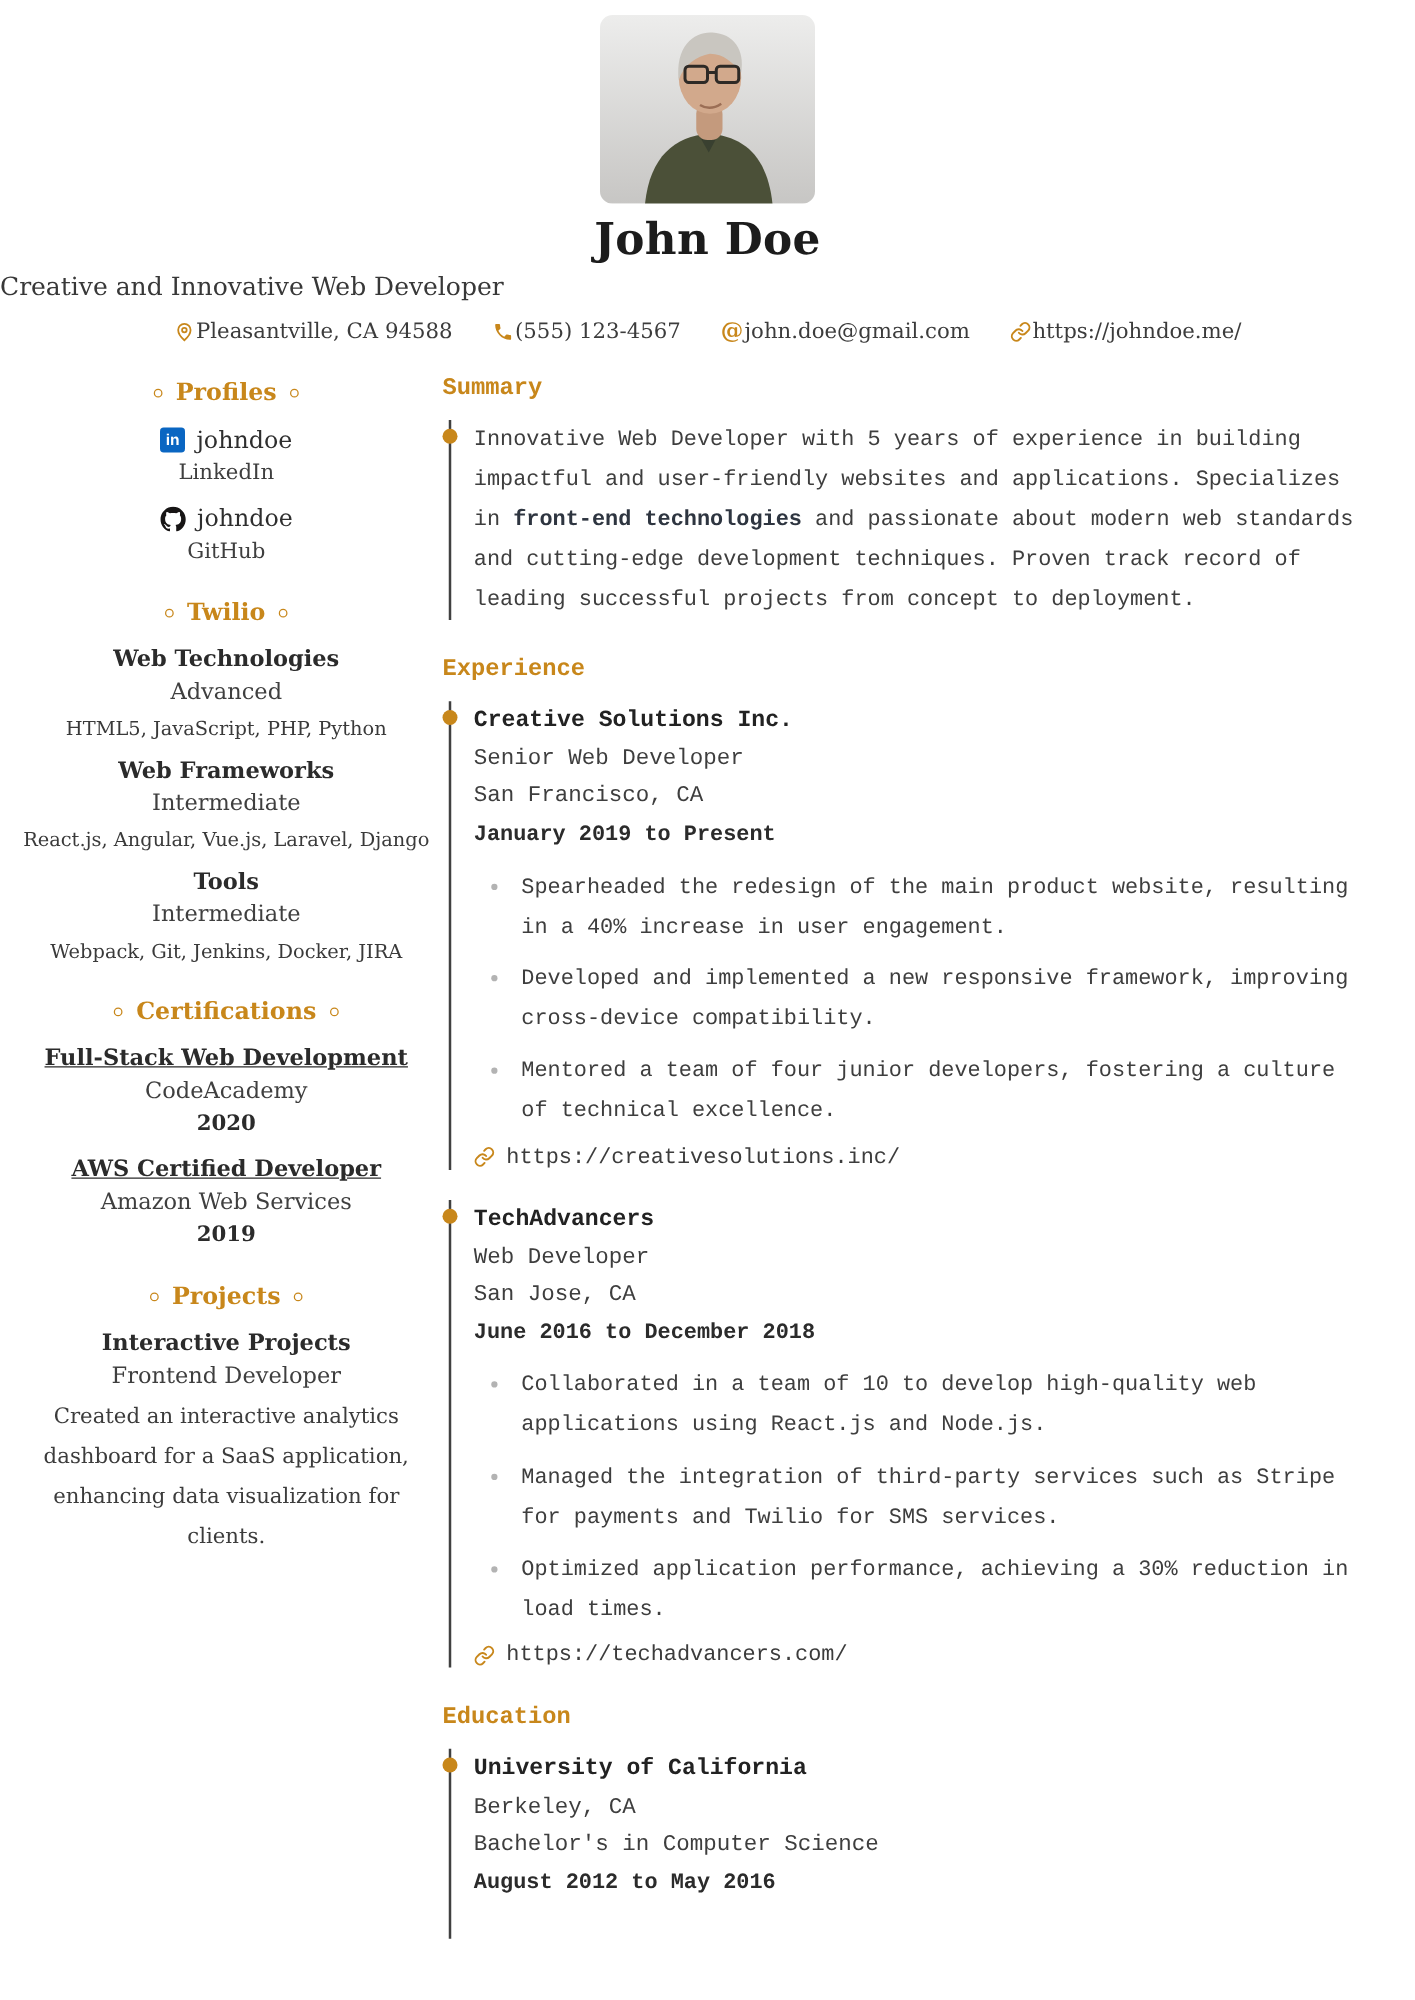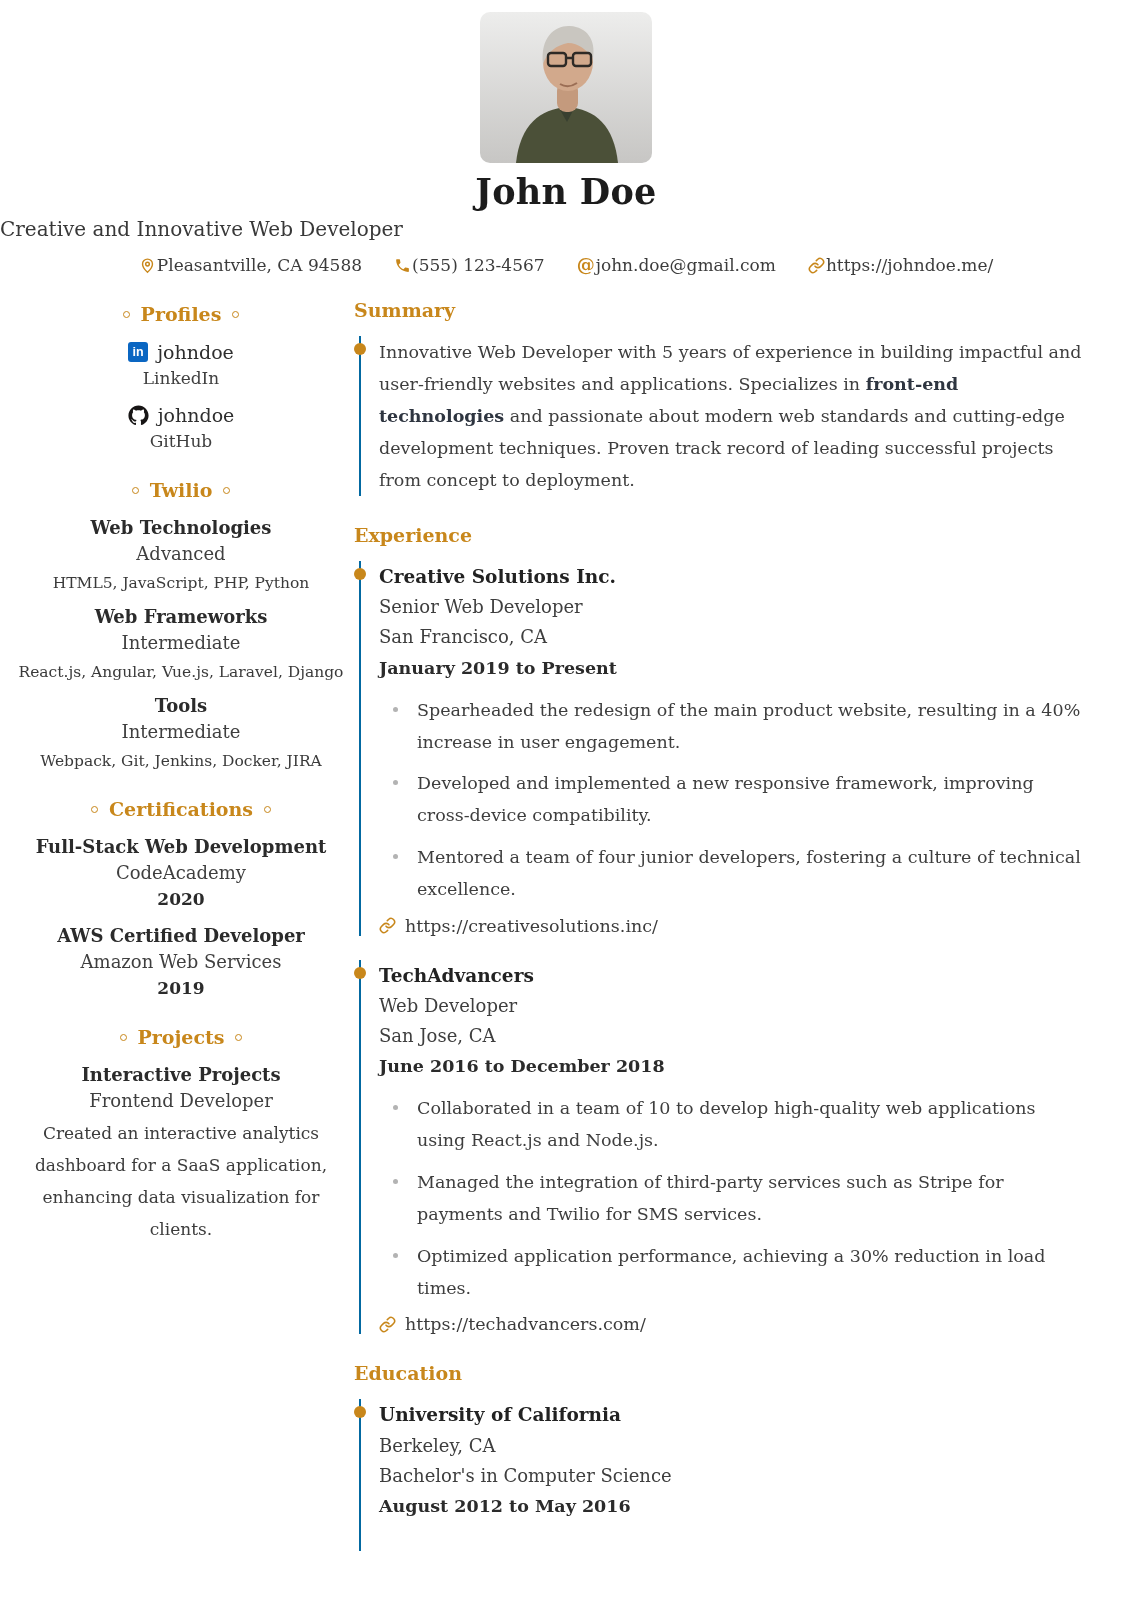--- a/index.html
+++ b/index.html
@@ -17,55 +17,55 @@
   .name { text-align:center; font-size:35px; font-weight:700; color:#1c1c1c; line-height:1.2; letter-spacing:.3px; }
   .subtitle { text-align:left; font-size:20px; color:#383838; margin-top:4px; }
   .contact-row { display:flex; justify-content:center; align-items:center; gap:32px; margin-top:14px; font-size:17px; color:#3c3c3c; }
   .contact-item { display:flex; align-items:center; gap:1px; }
   .cicon { width:17px; height:17px; display:block; }
   .at-glyph { color:#C8871B; font-size:18px; font-weight:700; line-height:1; }
 
   
   .columns { display:flex; align-items:flex-start; margin-top:24px; }
   .left { width:354px; flex:none; text-align:center; padding:0 8px 0 16px; }
-  .right { flex:1; padding-right:46px; }
+  .right { flex:1; padding-right:46px;font-family:Liberation Mono, monospace; }
 
   
   .side-heading { display:flex; justify-content:center; align-items:center; gap:11px; color:#C8871B; font-size:19px; font-weight:700; margin:28px 0 16px 0; }
   .left section:first-child .side-heading { margin-top:4px; }
   .ring { width:7px; height:7px; border:1.6px solid #C8871B; border-radius:50%; display:inline-block; flex:none; }
 
   .profile-row { display:flex; justify-content:center; align-items:center; gap:9px; font-size:19px; color:#2e2e2e; margin-top:16px; }
   .profile-network { font-size:17px; color:#3f3f3f; margin-top:5px; margin-bottom:12px; }
   .li-badge { width:20px; height:20px; background:#0A66C2; border-radius:3px; color:#fff;
               font-family:"Liberation Sans", sans-serif; font-size:12.5px; font-weight:700;
               display:flex; align-items:center; justify-content:center; flex:none; }
   .gh-icon { width:21px; height:21px; display:block; flex:none; }
 
   .skill-block { margin-bottom:14px; }
   .skill-name { font-size:18px; font-weight:700; color:#2b2b2b; margin-top:12px; }
   .skill-level { font-size:18px; color:#3f3f3f; margin-top:5px; }
   .skill-keywords { font-size:15.5px; color:#3a3a3a; margin-top:10px; }
 
   .cert-block { margin-bottom:16px; }
-  .cert-name { font-size:18px; font-weight:700; color:#2b2b2b; margin-top:12px; }
+  .cert-name { font-size:18px; font-weight:700; color:#2b2b2b; margin-top:12px;text-decoration:underline; }
   .cert-issuer { font-size:18px; color:#3f3f3f; margin-top:5px; }
   .cert-year { font-size:17px; font-weight:700; color:#2b2b2b; margin-top:6px; }
 
   .proj-block { margin-bottom:20px; }
   .proj-name { font-size:18px; font-weight:700; color:#2b2b2b; margin-top:12px; }
   .proj-role { font-size:18px; color:#3f3f3f; margin-top:5px; }
   .proj-desc { font-size:17px; line-height:1.88; color:#3c3c3c; margin-top:7px; }
 
   
   .main-heading { color:#C8871B; font-size:19px; font-weight:700; margin-bottom:15px; }
   .right section { margin-bottom:28px; }
   .right section:last-child { margin-bottom:0; }
 
-  .timeline-item { position:relative; border-left:2px solid #0369a1; padding-left:18px; margin-left:5px; }
+  .timeline-item { position:relative; border-left:2px solid #404040; padding-left:18px; margin-left:5px; }
   .timeline-item + .timeline-item { margin-top:24px; }
   .tl-dot { position:absolute; left:-7px; top:7px; width:12px; height:12px; border-radius:50%; background:#C8871B; }
 
   .summary-text { font-size:17.5px; line-height:1.83; color:#3e3e3e; }
   .summary-text b { color:#2e3540; }
 
   .entry-title { font-size:18.5px; font-weight:700; color:#222222; line-height:1.68; }
   .entry-line  { font-size:18px; color:#3e3e3e; line-height:1.68; }
   .entry-dates { font-size:17.5px; font-weight:700; color:#2b2b2b; line-height:1.72; }
 

